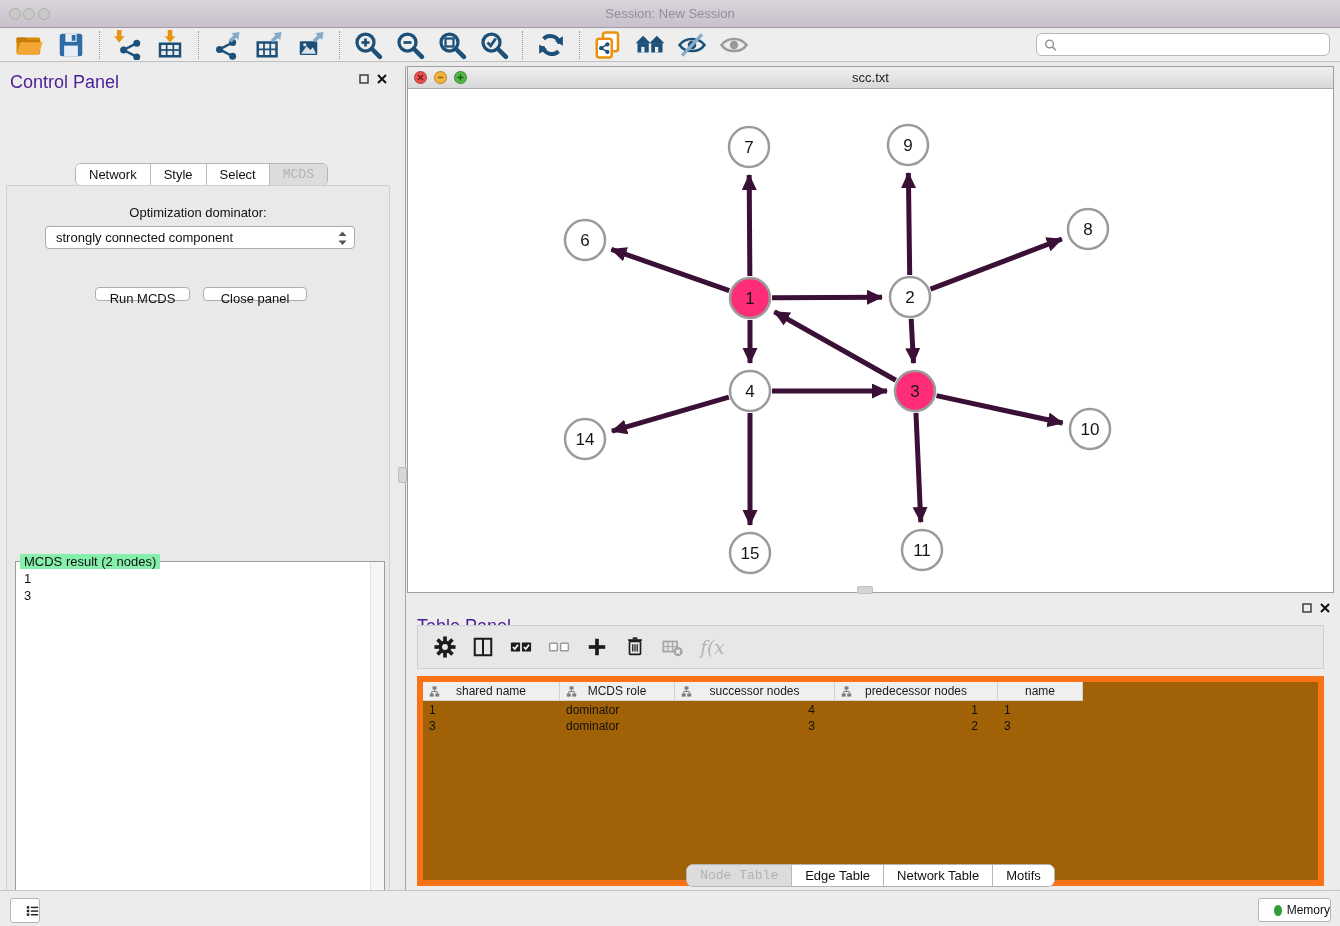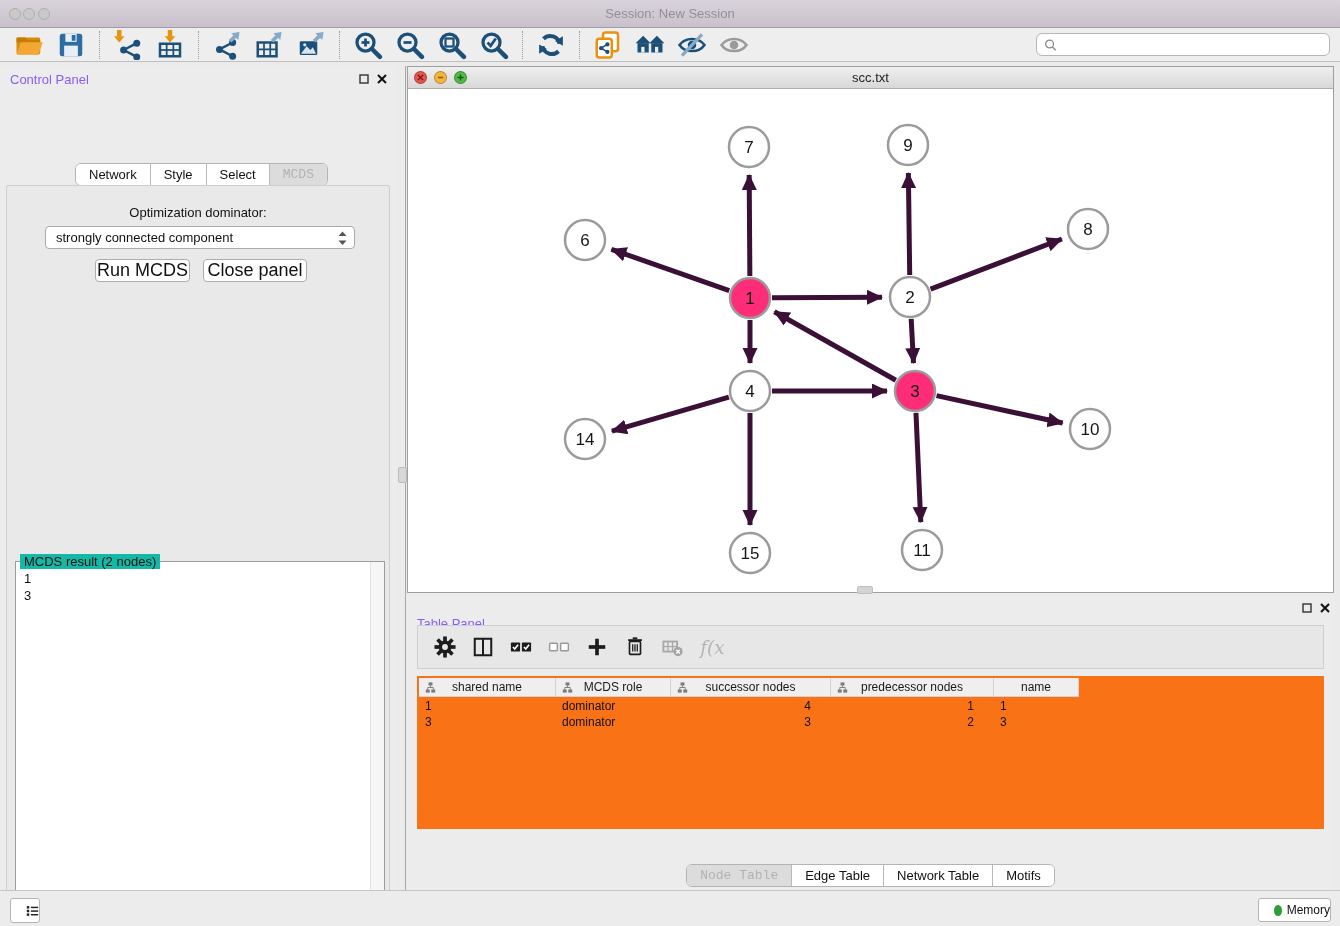--- a/index.html
+++ b/index.html
@@ -21,38 +21,38 @@
   .tb-btn { width:30px; height:30px; margin:0 6px; display:flex; align-items:center; justify-content:center; cursor:default; }
   .tb-sep { width:0; height:28px; border-left:1px dotted #9a9a9a; margin:0 7px; }
   .search-wrap { position:absolute; right:10px; top:5px; width:294px; height:23px;
     background:#fff; border:1px solid #b7b7b7; border-radius:6px; }
   .search-wrap svg { position:absolute; left:7px; top:4px; }
   .search-input { position:absolute; left:24px; top:1px; width:262px; height:19px; border:none; outline:none;
     font-size:12px; font-family:"Liberation Sans",sans-serif; background:transparent; }
 
   
   .control-panel { position:absolute; left:0; top:66px; width:396px; height:824px; background:#ececec; }
-  .panel-header-label { font-size:13px; color:#8b5cf6; }
+  .panel-header-label { font-size:18px; color:#4c1d95; }
   .cp-title { position:absolute; left:10px; top:6px; }
   .win-ctl { position:absolute; width:12px; height:12px; display:flex; align-items:center; justify-content:center; }
   .tabs-row { position:absolute; display:inline-flex; border:1px solid #b4b4b4; border-radius:6px; overflow:hidden; background:#fff; }
   .tab { font-size:13px; color:#111; background:#fff; padding:3px 13px; border-right:1px solid #b9b9b9; white-space:nowrap; }
   .tab:last-child { border-right:none; }
   .tab.selected { background:#dcdcdc; color:#b2b2b2;font-family:Liberation Mono, monospace; }
   .cp-body { position:absolute; left:6px; top:119px; width:384px; height:765px;
     background:#e9e9e9; border:1px solid #cfcfcf; border-radius:2px; }
   .opt-label { position:absolute; left:0; right:0; top:19px; text-align:center; font-size:13px; color:#111; }
   .combo { position:absolute; left:38px; top:40px; width:310px; height:23px; background:#fff;
     border:1px solid #ababab; border-radius:4px; font-size:13px; color:#111; line-height:21px; padding-left:10px; }
   .combo svg { position:absolute; right:7px; top:4px; }
-  .btn { position:absolute; height:23px; background:#fff; border:1px solid #adadad; border-radius:4px;
-    font-size:18px; color:#111; text-align:center; line-height:21px; }
+  .btn { position:absolute; height:14px; background:#fff; border:1px solid #adadad; border-radius:4px;
+    font-size:13px; color:#111; text-align:center; line-height:21px;margin-top:28px; }
   .result-box { position:absolute; left:8px; top:375px; width:370px; height:377px;
     background:#fff; border:1px solid #9c9c9c; }
-  .result-legend { position:absolute; top:-8px; left:4px; background:#14b8a6; padding:0 4px; font-size:13px; color:#111; }
+  .result-legend { position:absolute; top:-8px; left:4px; background:#86efac; padding:0 4px; font-size:13px; color:#111; }
   .result-lines { position:absolute; left:8px; top:8px; font-size:13px; line-height:17px; color:#111; }
   .result-scroll { position:absolute; right:0; top:0; bottom:0; width:14px; background:#f6f6f6; border-left:1px solid #e2e2e2; }
 
   
   .v-divider { position:absolute; left:405px; top:66px; width:1px; height:824px; background:#a6a6a6; }
   .v-grip { position:absolute; left:398px; top:467px; width:9px; height:16px; background:#d7d7d7; border:1px solid #bcbcbc; border-radius:2px; }
   .h-grip { position:absolute; left:857px; top:586px; width:16px; height:8px; background:#d4d4d4; border:1px solid #c0c0c0; border-radius:2px; }
 
   
   .net-frame { position:absolute; left:407px; top:66px; width:927px; height:527px;
@@ -62,30 +62,30 @@
   .net-title { position:absolute; left:0; right:0; top:3px; text-align:center; font-size:13px; color:#222; }
   .light { position:absolute; top:4px; width:13px; height:13px; border-radius:50%; display:flex; align-items:center; justify-content:center; }
   .net-canvas { position:absolute; left:0; top:22px; width:925px; height:503px; background:#fff; }
 
   
   .table-panel { position:absolute; left:407px; top:596px; width:927px; height:294px; background:#ececec; }
   .tp-title { position:absolute; left:10px; top:20px; }
   .tp-toolbar { position:absolute; left:10px; top:29px; width:907px; height:44px;
     background:#e7e7e7; border:1px solid #cfcfcf; display:flex; align-items:center; padding-left:8px; }
   .tp-btn { width:26px; height:26px; margin:0 6px; display:flex; align-items:center; justify-content:center; }
-  .tbl { position:absolute; left:10px; top:80px; width:907px; height:153px; background:#f97316; border:2px solid #f97316; }
+  .tbl { position:absolute; left:10px; top:80px; width:907px; height:210px; background:#a16207; border:6px solid #f97316; }
   .tbl-header { position:absolute; left:0; top:0; height:19px; display:flex; }
   .th { position:relative; height:19px; background:#efefef; border-right:1px solid #d2d2d2; border-bottom:1px solid #d2d2d2;
     font-size:12px; color:#1a1a1a; text-align:center; line-height:18px; }
   .th .sort-ic { position:absolute; left:6px; top:4px; }
   .tbl-row { position:absolute; left:0; height:16px; display:flex; }
   .td { height:16px; font-size:12px; color:#111; line-height:16px; padding:0 6px; white-space:nowrap; overflow:hidden; }
   .td.r { text-align:right; padding-right:20px; }
   .tp-tabs { position:absolute; top:268px; left:0; width:927px; text-align:center; }
-  .tp-tabs .tabs-row { position:relative; display:inline-flex; }
+  .tp-tabs .tabs-row { position:relative; display:inline-flex;border-radius:7px; }
 
   
   .statusbar { position:absolute; left:0; top:890px; width:1340px; height:36px; background:#ececec; border-top:1px solid #c5c5c5; }
   .sb-btn { position:absolute; background:#fff; border:1px solid #b5b5b5; border-radius:3px; display:flex; align-items:center; justify-content:center;padding-left:15px; }
   .mem-label { font-size:12px; color:#111; margin-left:5px; }
   .mem-dot { width:11px; height:11px; border-radius:50%; }
 </style>
 </head>
 <body>
 

